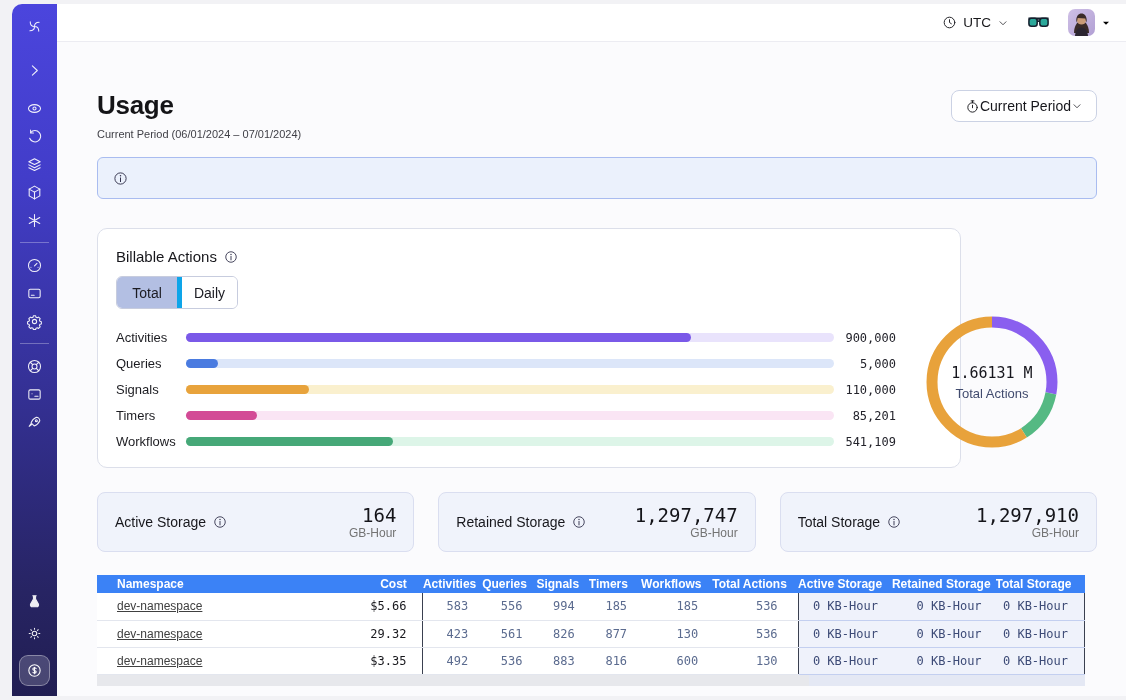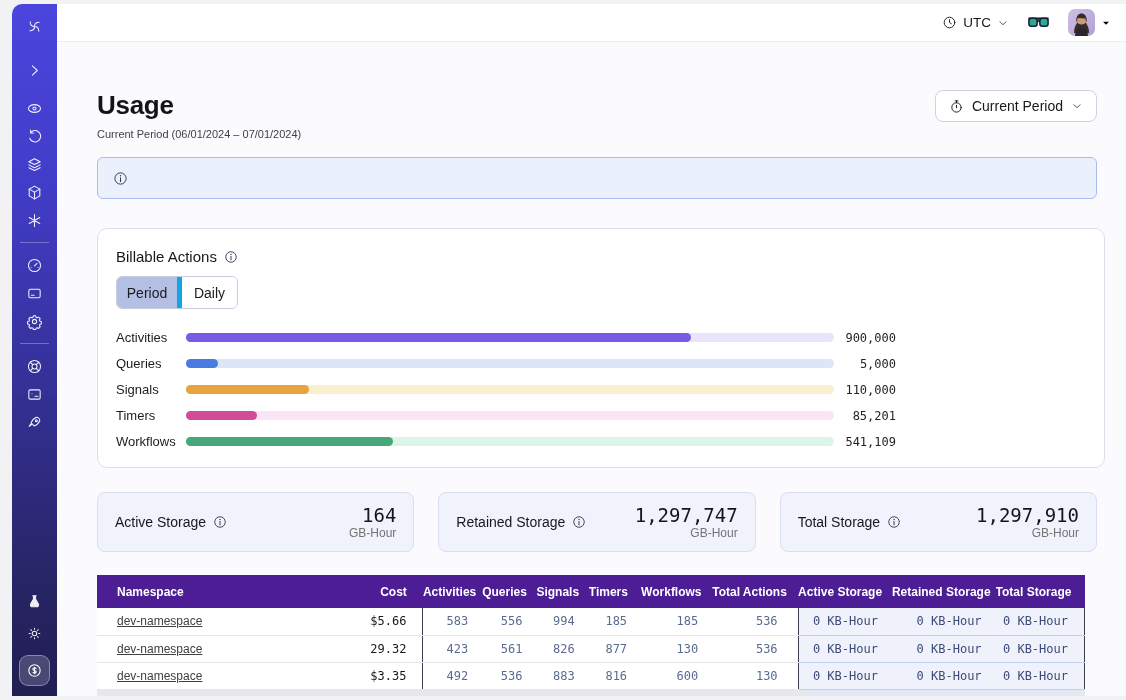--- a/index.html
+++ b/index.html
@@ -28,35 +28,35 @@
     display:flex; align-items:center; justify-content:flex-end; gap:18px; padding-right:14px; }
   .tz { display:flex; align-items:center; gap:6px; font-size:13.5px; color:#18181B; cursor:pointer; }
   .tz svg, .userchev svg { stroke:#26262B; fill:none; stroke-width:1.6; stroke-linecap:round; stroke-linejoin:round; }
   .avatar-wrap { display:flex; align-items:center; gap:5px; }
   .content { flex:1; position:relative; background:#FBFBFD; }
 
   
   .page-title { position:absolute; left:40px; top:48px; font-size:26px; font-weight:700; color:#141417; letter-spacing:-.3px; }
   .page-sub { position:absolute; left:40px; top:86px; font-size:11px; color:#3F3F46; }
   .period-btn { position:absolute; right:29px; top:48px; height:32px; background:#fff;
-    border:1px solid #CBD2E4; border-radius:8px; display:flex; align-items:center; gap:8px;
+    border:1px solid #CBD2E4; border-radius:8px; display:flex; align-items:center; 
     padding:0 13px; font-size:14px; color:#17171C; cursor:pointer; }
   .period-btn svg { stroke:#17171C; fill:none; stroke-width:1.5; stroke-linecap:round; }
 
   
   .banner { position:absolute; left:40px; top:115px; width:1000px; height:42px;
     background:#EBF1FC; border:1px solid #A9BCF0; border-radius:6px;
     display:flex; align-items:center; gap:9px; padding-left:15px; font-size:13px; color:#1B1B22; }
   .info-ic { width:15px; height:15px; flex:none; }
   .info-ic circle.o { stroke:#30304A; fill:none; stroke-width:1.5; }
   .info-ic .stem { stroke:#30304A; stroke-width:1.6; stroke-linecap:round; }
   .info-ic .dot { fill:#30304A; }
 
   
-  .bill-card { position:absolute; left:40px; top:186px; width:1008px; height:240px;
+  .bill-card { position:absolute; left:40px; top:186px; width:864px; height:240px;
     background:#fff; border:1px solid #DCDFEA; border-radius:10px; }
   .bill-title { position:absolute; left:18px; top:19px; font-size:15px; font-weight:500; color:#17171C;
     display:flex; align-items:center; gap:7px; }
   .tabs { position:absolute; left:18px; top:47px; display:flex; border:1px solid #C7CCDE;
     border-radius:6px; overflow:hidden; }
   .tab { width:60px; height:31px; display:flex; align-items:center; justify-content:center;
     font-size:14px; color:#1B1B22; background:#fff; cursor:pointer; }
   .tab.sel { background:#B3BFE3; }
   .tab + .tab { border-left:5px solid #0ea5e9; }
 
@@ -83,21 +83,21 @@
   .scard { flex:1; height:60px; background:#F0F3FB; border:1px solid #DADEF0; border-radius:8px;
     display:flex; align-items:center; justify-content:space-between; padding:0 17px; }
   .scard-label { font-size:14px; color:#17171C; display:flex; align-items:center; gap:7px; }
   .scard-right { text-align:right; }
   .scard-val { font-size:19px; color:#141419; line-height:22px; }
   .scard-unit { font-size:12px; color:#737373; }
 
   
   .tablebox { position:absolute; left:40px; top:533px; width:988px; }
   table { width:100%; border-collapse:collapse; table-layout:fixed; }
-  thead th { background:#4c1d95; color:#fff; font-size:12px; font-weight:700; height:33px; }
+  thead th { background:#3b82f6; color:#fff; font-size:12px; font-weight:700; height:18px; }
   th, td { white-space:nowrap; overflow:hidden; }
   tbody td { height:27px; font-size:12px; border-bottom:1px solid #E3E6EE; background:#fff; }
   td.c-ns { padding-left:20px; text-align:left; }
   th.c-ns { padding-left:20px; text-align:left; }
   .num { text-align:right; }
   td.c-cost { padding-right:16px; border-right:1px solid #3A4050; color:#17171C; }
   th.c-cost { padding-right:16px; }
   td.c-n { color:#5B6B8F; padding-right:14px; }
   th.c-n { padding-right:14px; }
   td.c-tot { padding-right:20px; } th.c-tot { padding-right:20px; }
@@ -285,21 +285,21 @@
       <section class="bill-card">
         <div class="bill-title">
           <span>Billable Actions</span>
           <svg class="info-ic" viewBox="0 0 24 24" style="width:14px;height:14px">
               <circle class="o" cx="12" cy="12" r="9"></circle>
               <path class="stem" d="M12 11v6"></path>
               <circle class="dot" cx="12" cy="7.6" r="1.2"></circle>
             </svg>
         </div>
         <div class="tabs">
-          <div class="tab sel">Period</div>
+          <div class="tab sel">Total</div>
           <div class="tab">Daily</div>
         </div>
 
         <div class="bars">
           <div class="bar-row">
             <span class="bar-label">Activities</span>
             <span class="bar-track t-act">
                 <span class="bar-fill f-act" style="width:78%"></span>
               </span>
             <span class="bar-val mono">900,000</span>
@@ -327,20 +327,31 @@
           </div>
           <div class="bar-row">
             <span class="bar-label">Workflows</span>
             <span class="bar-track t-wfl">
                 <span class="bar-fill f-wfl" style="width:32%"></span>
               </span>
             <span class="bar-val mono">541,109</span>
           </div>
         </div>
 
+        <div class="donut-wrap">
+          <svg width="150" height="150" viewBox="0 0 150 150">
+            <circle cx="75" cy="75" r="60" fill="none" stroke="#8A5FEF" stroke-width="11" stroke-dasharray="105.56 271.43" stroke-dashoffset="0" transform="rotate(-90 75 75)"></circle>
+            <circle cx="75" cy="75" r="60" fill="none" stroke="#55B983" stroke-width="11" stroke-dasharray="49 328" stroke-dashoffset="-105.56" transform="rotate(-90 75 75)"></circle>
+            <circle cx="75" cy="75" r="60" fill="none" stroke="#E8A23B" stroke-width="11" stroke-dasharray="222.43 154.56" stroke-dashoffset="-154.56" transform="rotate(-90 75 75)"></circle>
+          </svg>
+          <div class="donut-center">
+            <div class="donut-val mono">1.66131 M</div>
+            <div class="donut-lbl">Total Actions</div>
+          </div>
+        </div>
       </section>
 
       <div class="cards">
         <div class="scard">
           <div class="scard-label">
             <span>Active Storage</span>
             <svg class="info-ic" viewBox="0 0 24 24" style="width:14px;height:14px">
                 <circle class="o" cx="12" cy="12" r="9"></circle>
                 <path class="stem" d="M12 11v6"></path>
                 <circle class="dot" cx="12" cy="7.6" r="1.2"></circle>

